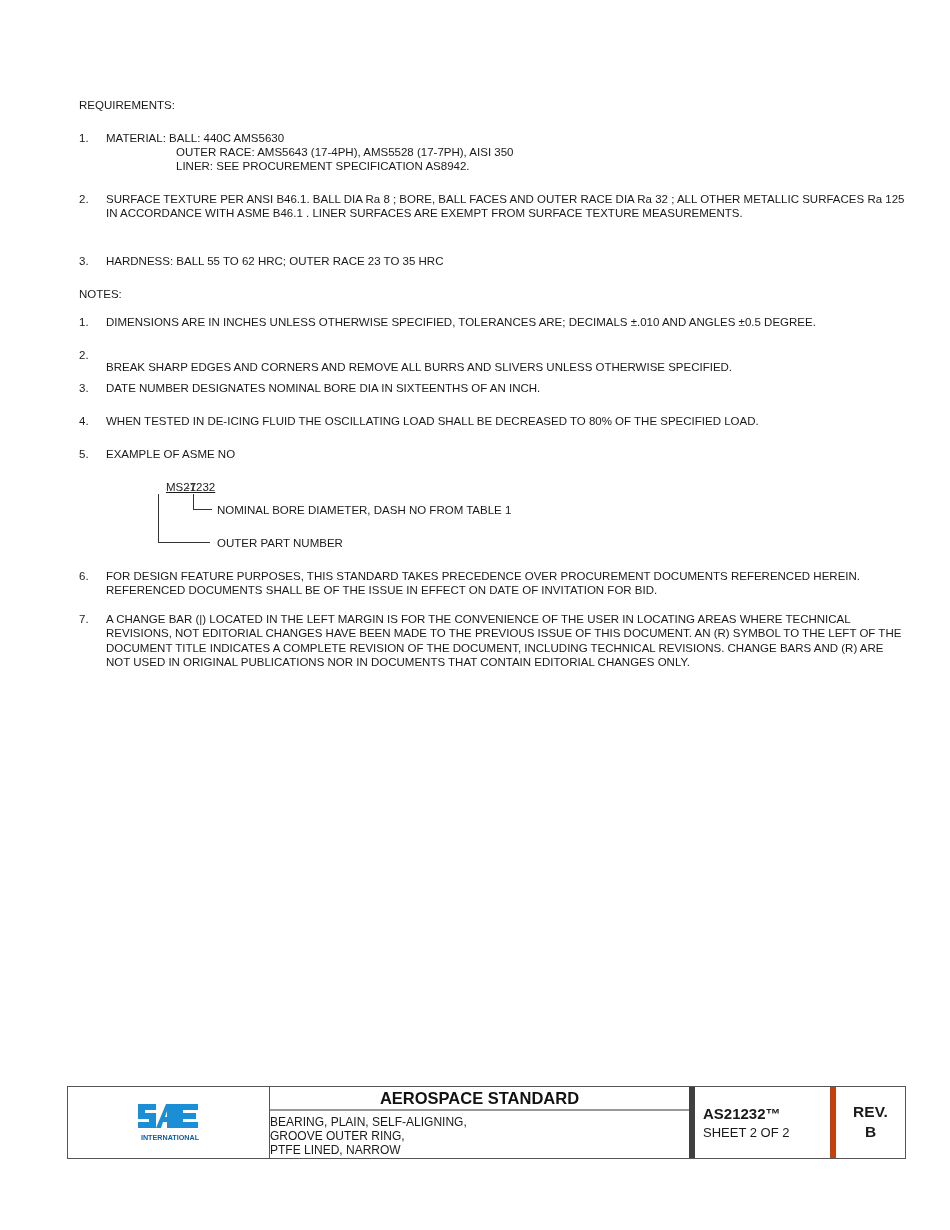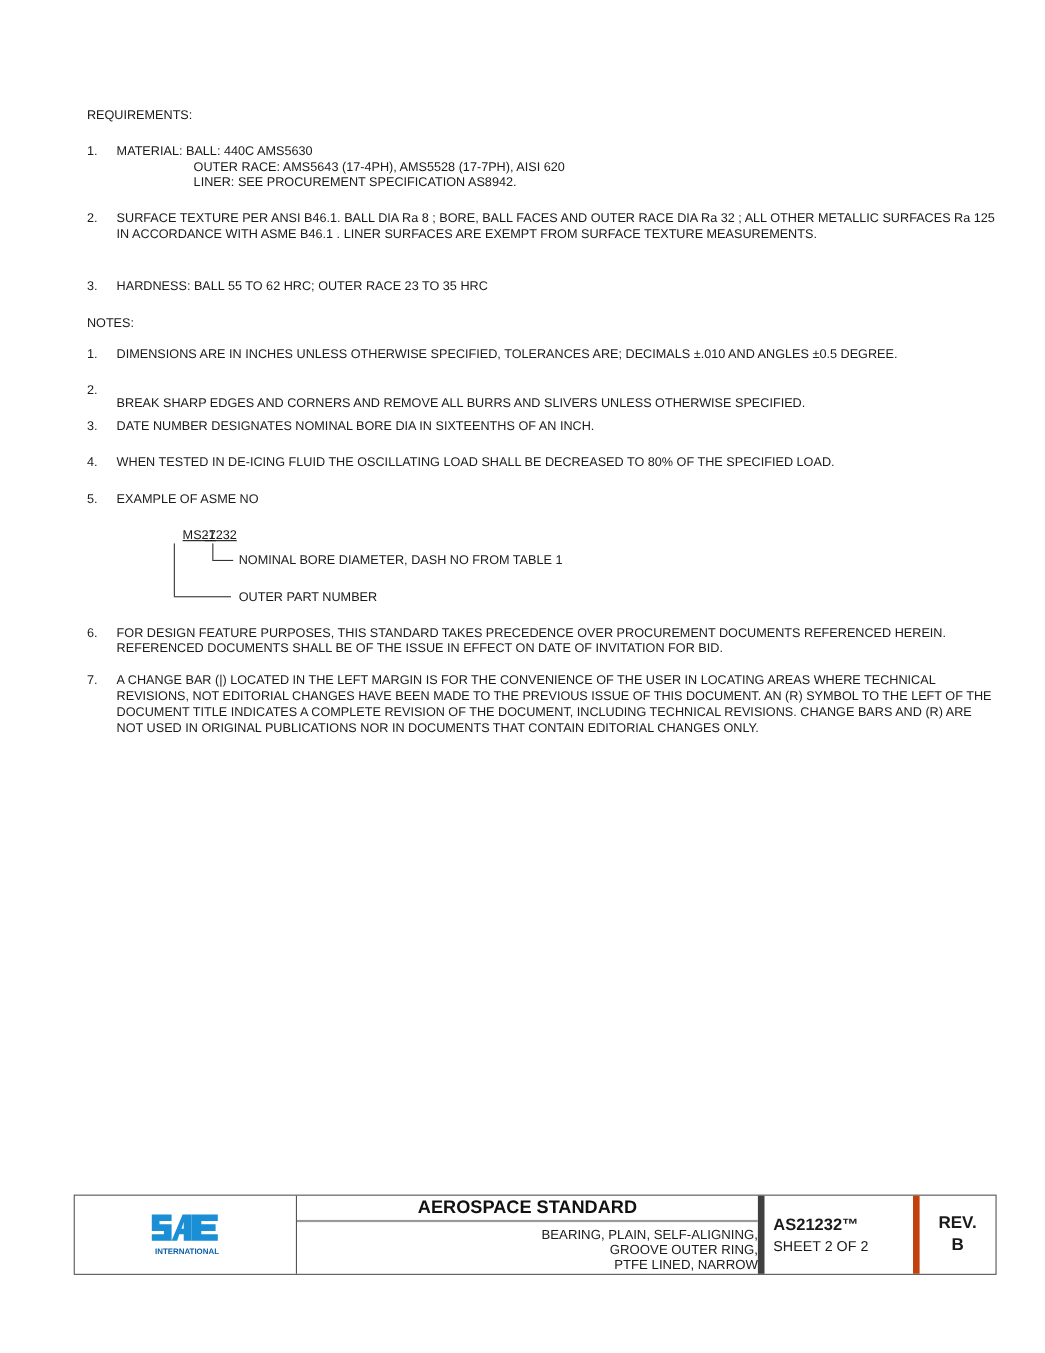--- a/index.html
+++ b/index.html
@@ -13,33 +13,33 @@
     .line { position: absolute; background: #333; }
     .title-block { position: absolute; left: 67px; top: 1086px; width: 839px; height: 73px;
       border: 1px solid #555; box-sizing: border-box; }
     .tb-cell { position: absolute; top: 0; bottom: 0; box-sizing: border-box; }
     .tb-logo { left: 0; width: 202px; border-right: 1px solid #555; }
     .tb-mid { left: 202px; width: 425px; border-right: 6px solid #404040; }
     .tb-doc { left: 627px; width: 141px; border-right: 6px solid #c2410c; }
     .tb-rev { left: 768px; right: 0; }
     .tb-mid-top { position: absolute; left: 0; right: 0; top: 0; height: 22px; border-bottom: 2px solid #999;
       text-align: center; font-weight: bold; font-size: 16.5px; line-height: 22px; color: #111; }
-    .tb-mid-bottom { position: absolute; left: 0; right: 0; top: 28px; text-align: right; font-size: 12px; line-height: 14px; }
+    .tb-mid-bottom { position: absolute; left: 0; right: 0; top: 28px; text-align: left; font-size: 12px; line-height: 14px; }
     .doc-num { position: absolute; left: 8px; top: 18px; font-weight: bold; font-size: 15px; }
     .sheet { position: absolute; left: 8px; top: 38px; font-size: 13px; }
     .rev { position: absolute; left: 0; right: 0; top: 15px; text-align: center; font-weight: bold; font-size: 15.5px; line-height: 20px; }
   </style>
 </head>
 <body>
 
 <div class="heading" style="top:98px;">REQUIREMENTS:</div>
 
 <div class="num" style="top:131px;">1.</div>
 <div class="txt" style="left:106px; top:131px;">MATERIAL: BALL: 440C AMS5630</div>
-<div class="mat-sub" style="top:145px;">OUTER RACE:  AMS5643 (17-4PH), AMS5528 (17-7PH), AISI 620</div>
+<div class="mat-sub" style="top:145px;">OUTER RACE:  AMS5643 (17-4PH), AMS5528 (17-7PH), AISI 350</div>
 <div class="mat-sub" style="top:159px;">LINER: SEE PROCUREMENT SPECIFICATION AS8942.</div>
 
 <div class="num" style="top:192px;">2.</div>
 <div class="body" style="top:192px;">SURFACE TEXTURE PER ANSI B46.1. BALL DIA Ra 8 ; BORE, BALL FACES AND OUTER RACE DIA Ra 32 ; ALL OTHER METALLIC SURFACES Ra 125 IN ACCORDANCE WITH ASME B46.1 . LINER SURFACES ARE EXEMPT FROM SURFACE TEXTURE MEASUREMENTS.</div>
 
 <div class="num" style="top:254px;">3.</div>
 <div class="body" style="top:254px;">HARDNESS: BALL 55 TO 62 HRC; OUTER RACE 23 TO 35 HRC</div>
 
 <div class="heading" style="top:287px;">NOTES:</div>
 

